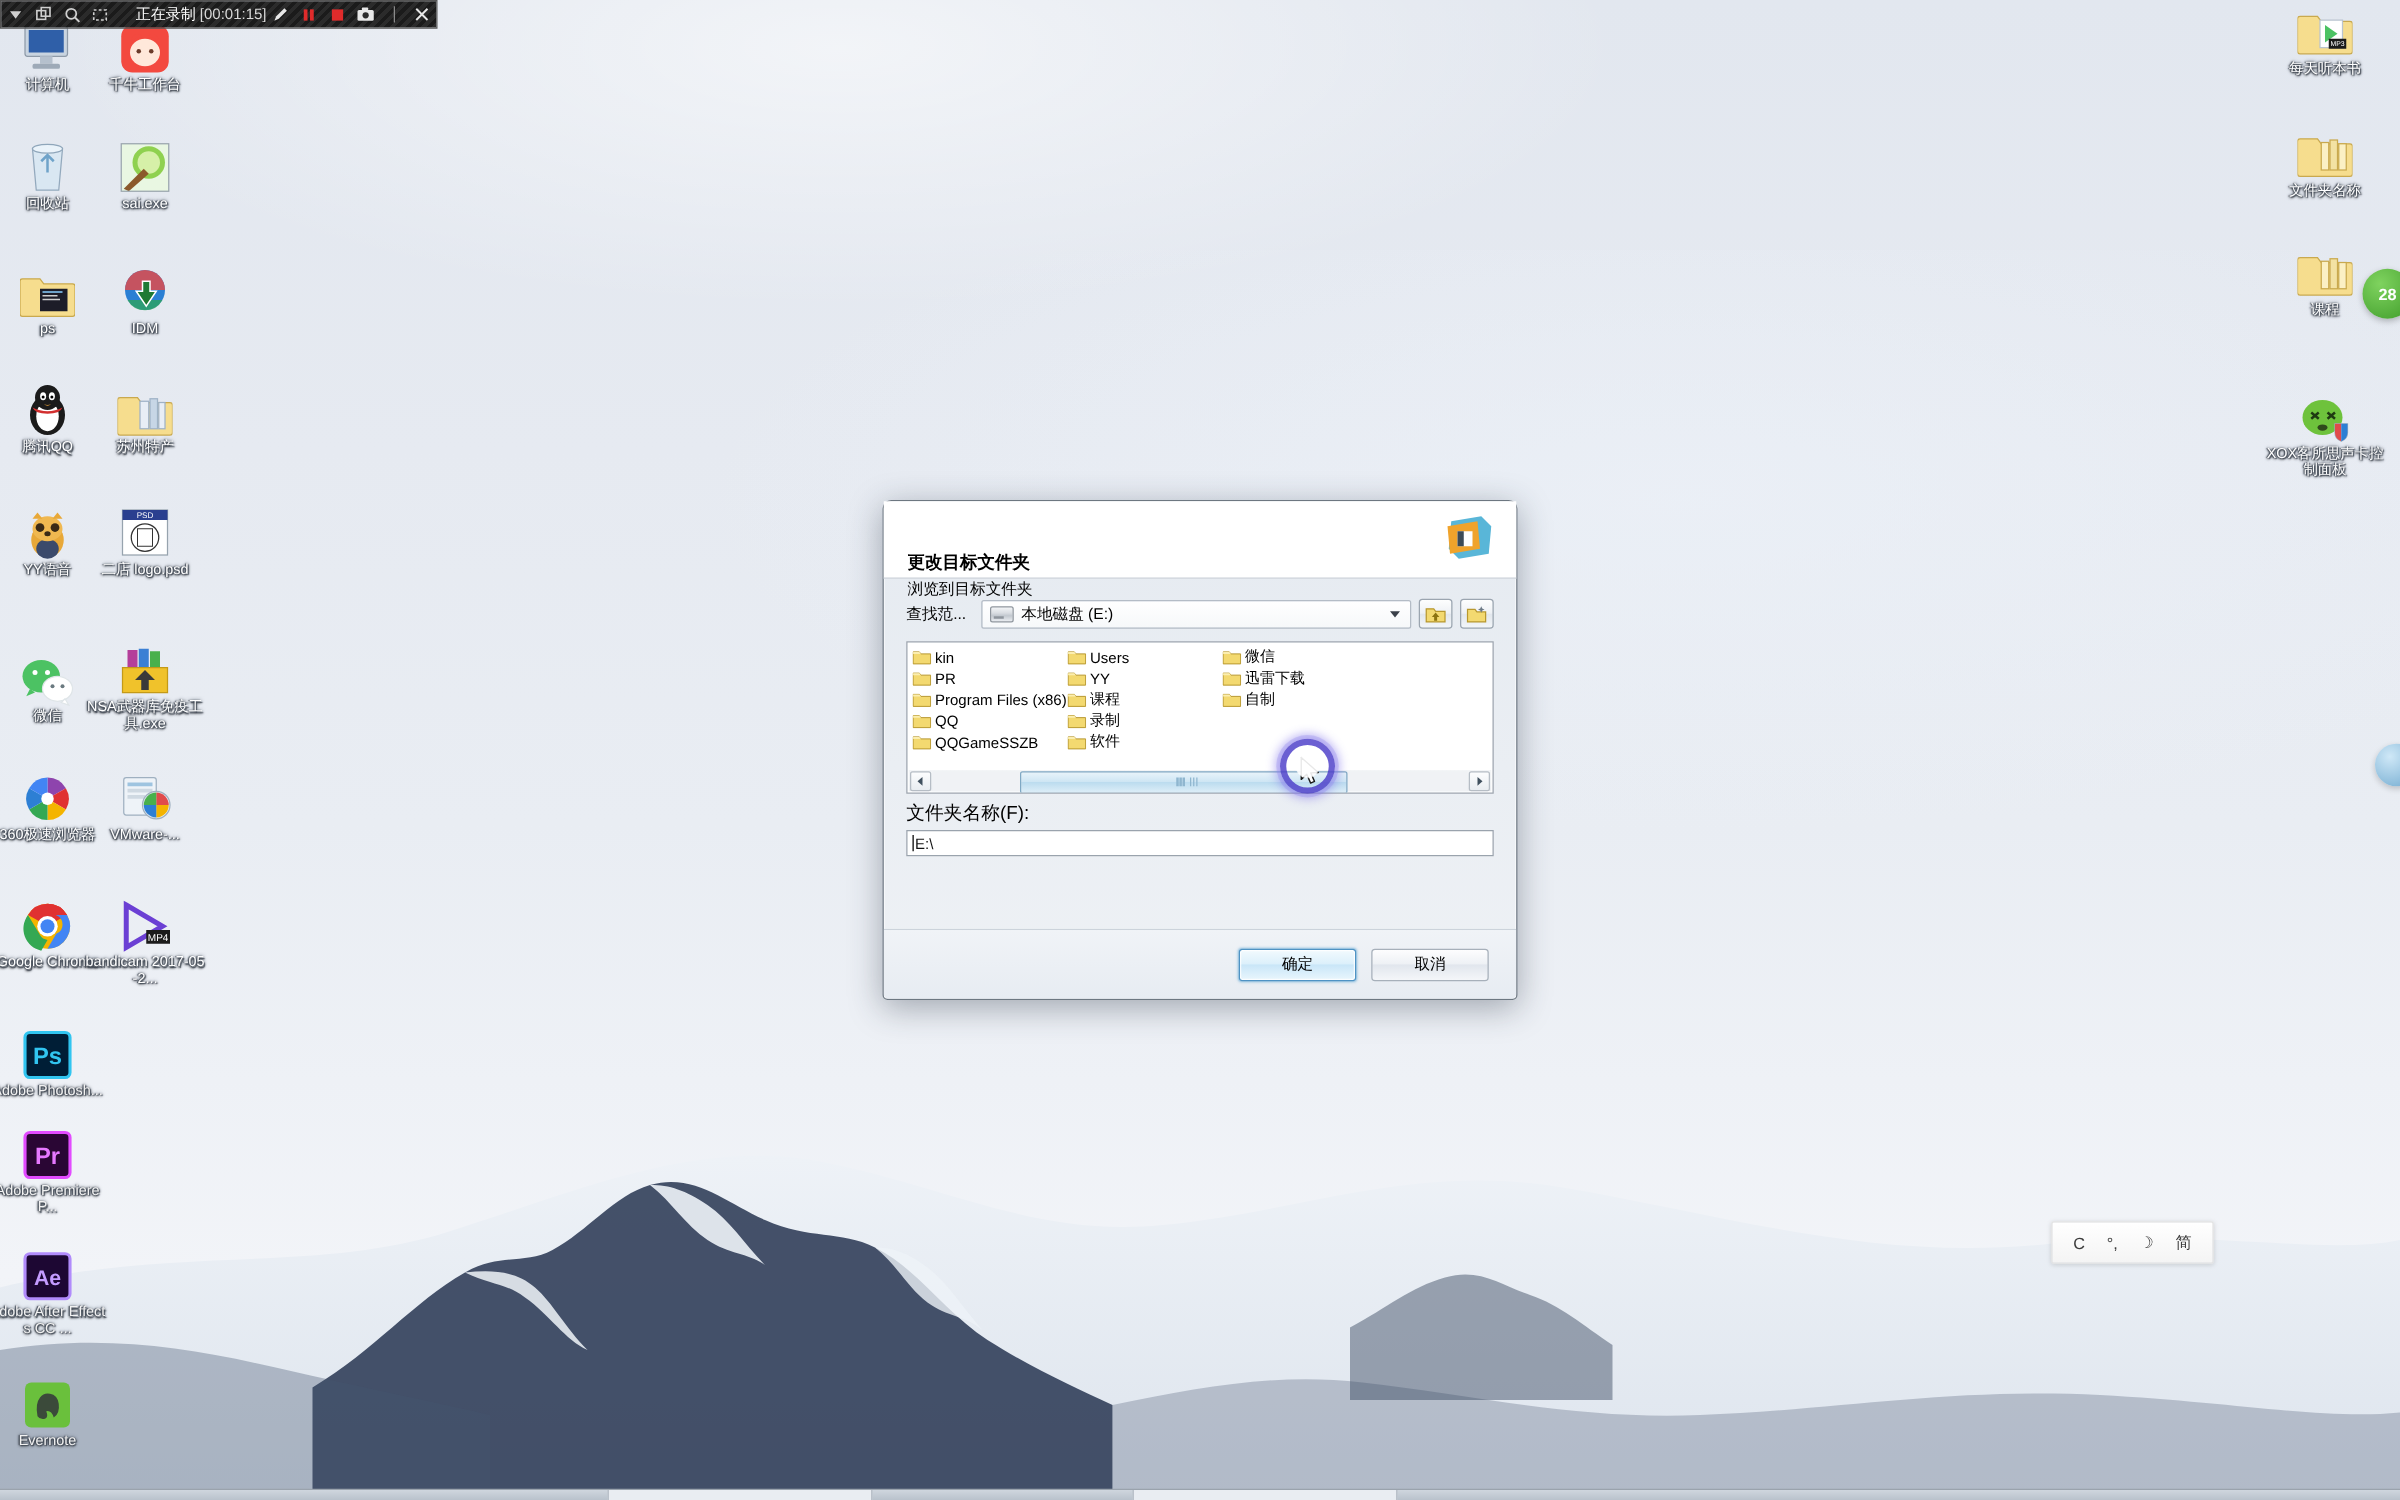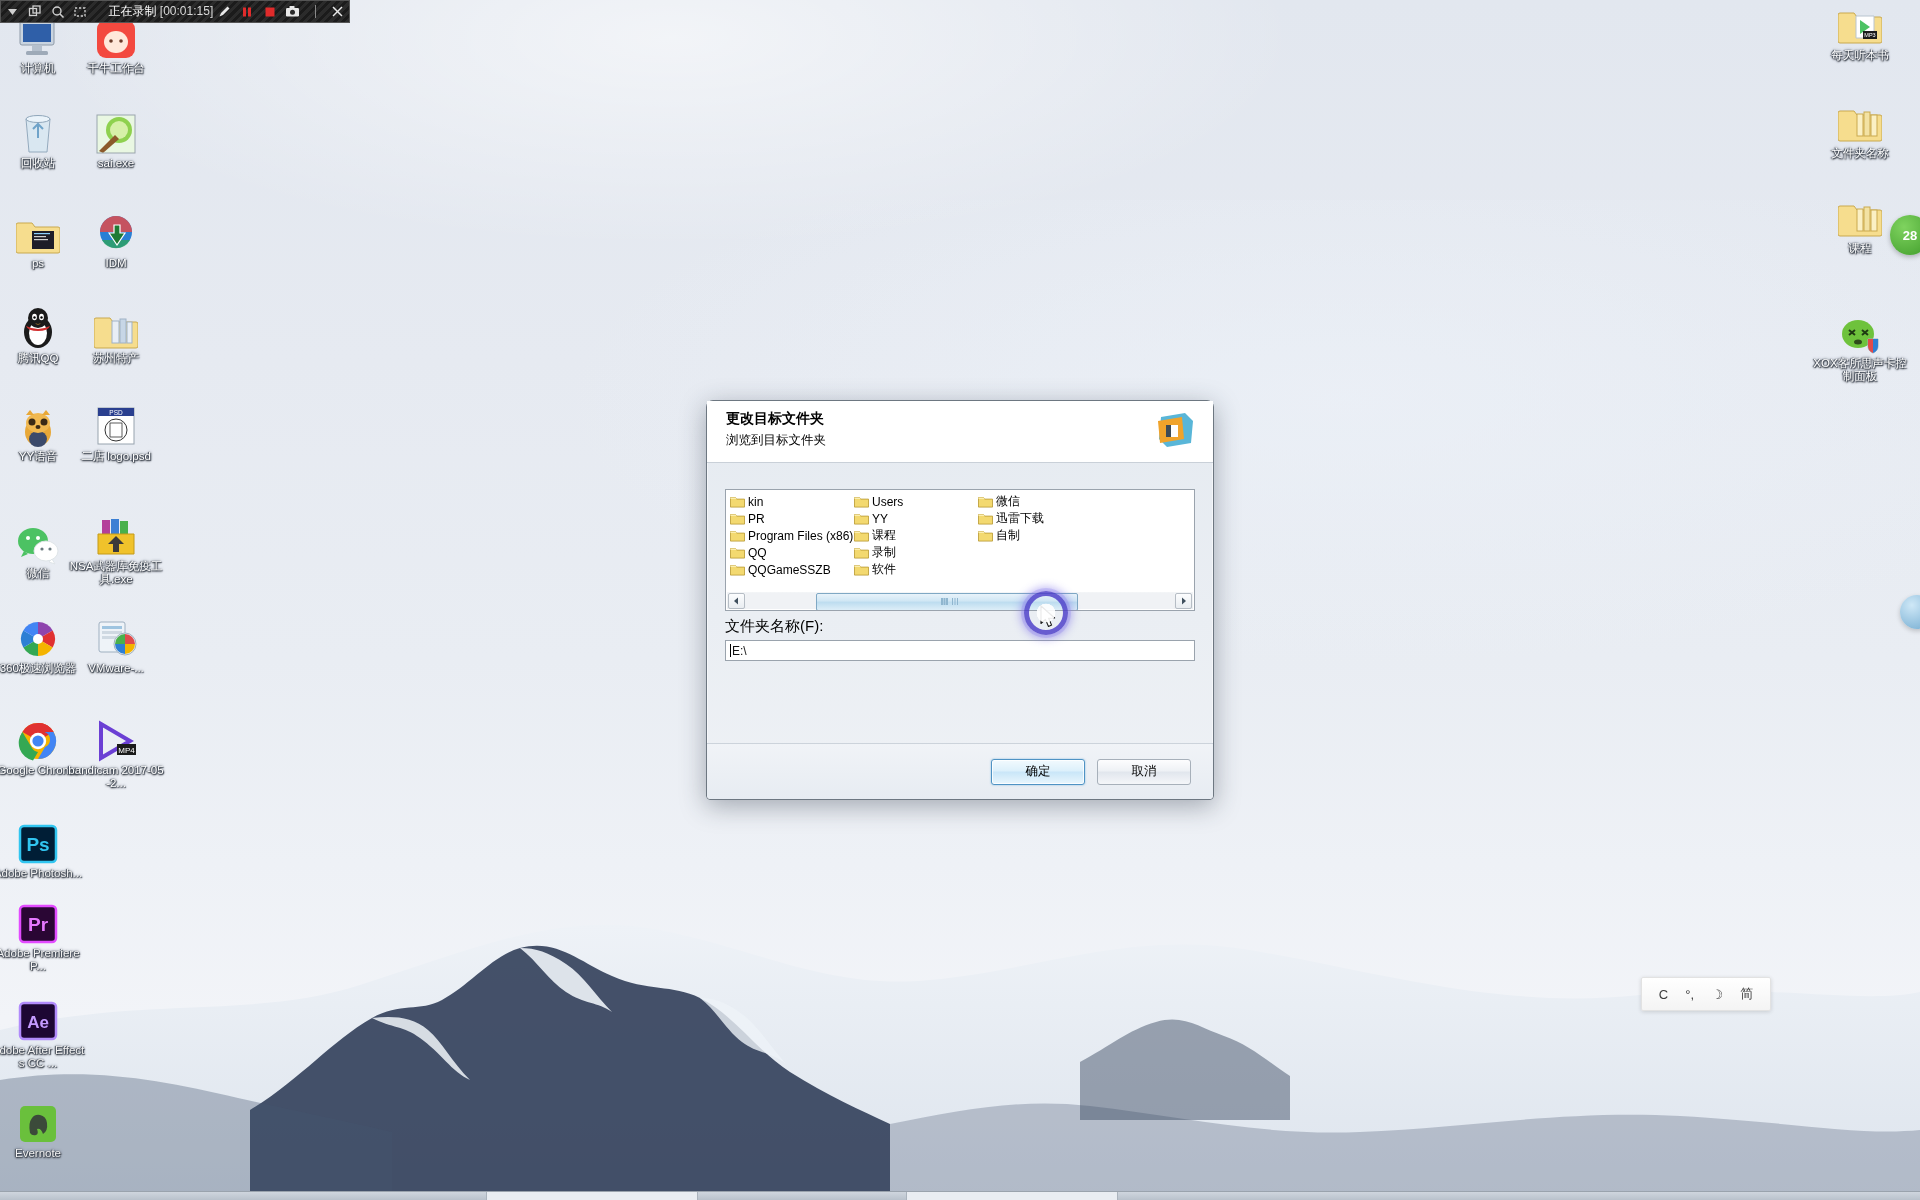--- a/index.html
+++ b/index.html
@@ -68,21 +68,21 @@
     background:linear-gradient(to bottom,#f2a9a3,#d35b52 48%,#bb3a33 50%,#e08079);}
   .wbtn.close .gl{color:#fff;font-size:13px;font-weight:bold;text-shadow:0 1px 1px rgba(0,0,0,.5);}
   .wbtn .bar{width:11px;height:3px;background:#2b3642;margin-top:6px;}
   .wbtn .sq{width:10px;height:9px;border:1.5px solid #7f8b98;border-top-width:3px;}
 
   
   #dlg-head{
     height:62px;background:#ffffff;border-bottom:1px solid #c9d0d8;
     padding:9px 0 0 19px;box-sizing:border-box;position:relative;
   }
-  #head-title{font-size:14px;font-weight:bold;color:#000;}
+  #head-title{font-size:14px;font-weight:bold;color:#000;margin-top:31px;}
   #head-sub{font-size:12.5px;color:#000;margin-top:4px;}
   #vm-logo{position:absolute;right:17px;top:8px;width:44px;height:44px;}
 
   #dlg-body{padding:16px 18px 0 18px;box-sizing:border-box;}
 
   .row1{display:flex;align-items:center;height:24px;}
   .lbl-find{font-size:12.5px;width:60px;color:#000;}
   .combo{
     flex:1;height:23px;border:1px solid #b4bcc6;border-radius:2px;background:#fff;
     display:flex;align-items:center;padding-left:6px;box-sizing:border-box;position:relative;cursor:pointer;
@@ -563,20 +563,40 @@
     <div id="head-sub">浏览到目标文件夹</div>
     <svg id="vm-logo" viewBox="0 0 44 44">
       <path d="M9,8 L33,4 L41,12 L39,34 L15,38 L7,30 Z" fill="#59b6d8"></path>
       <path d="M6,12 L30,8 L32,30 L8,34 Z" fill="#f0a32b"></path>
       <rect x="14" y="16" width="12" height="12" fill="#fefefe"></rect>
       <rect x="14" y="16" width="5" height="12" fill="#3c4a56"></rect>
     </svg>
   </div>
 
   <div id="dlg-body">
+    <div class="row1">
+      <div class="lbl-find">查找范...</div>
+      <div class="combo">
+        <div class="drive-ic"></div>
+        <div class="ctext">本地磁盘 (E:)</div>
+        <div class="arrow"></div>
+      </div>
+      <div class="tbbtn">
+        <svg width="17" height="15" viewBox="0 0 17 15">
+          <path d="M1,3 h6 l1.5,2 h7.5 v8.5 h-15 z" fill="#f3d970" stroke="#b8982f"></path>
+          <path d="M8.5,6 l3,3.5 h-1.8 v3 h-2.4 v-3 h-1.8 z" fill="#8c7310"></path>
+        </svg>
+      </div>
+      <div class="tbbtn">
+        <svg width="17" height="15" viewBox="0 0 17 15">
+          <path d="M1,3.5 h6 l1.5,2 h7 v8 h-14.5 z" fill="#f3d970" stroke="#b8982f"></path>
+          <path d="M12,1 l0.8,1.8 l1.8,0.7 l-1.8,0.8 l-0.8,1.8 l-0.8,-1.8 l-1.8,-0.8 l1.8,-0.7 z" fill="#6d7a86"></path>
+        </svg>
+      </div>
+    </div>
 
     <div id="filelist">
       <div id="filegrid">
         <div class="fitem">
             <svg class="folder-ic" viewBox="0 0 15 12">
               <path d="M0.5,1.5 h5 l1.2,1.6 h7.8 v8 h-14 z" fill="#f3d970" stroke="#b8982f" stroke-width="0.8"></path>
               <path d="M0.5,1.5 h5 l1.2,1.6 h-6.2 z" fill="#fbeeb0"></path>
             </svg>
             <span class="fname">kin</span>
           </div>

